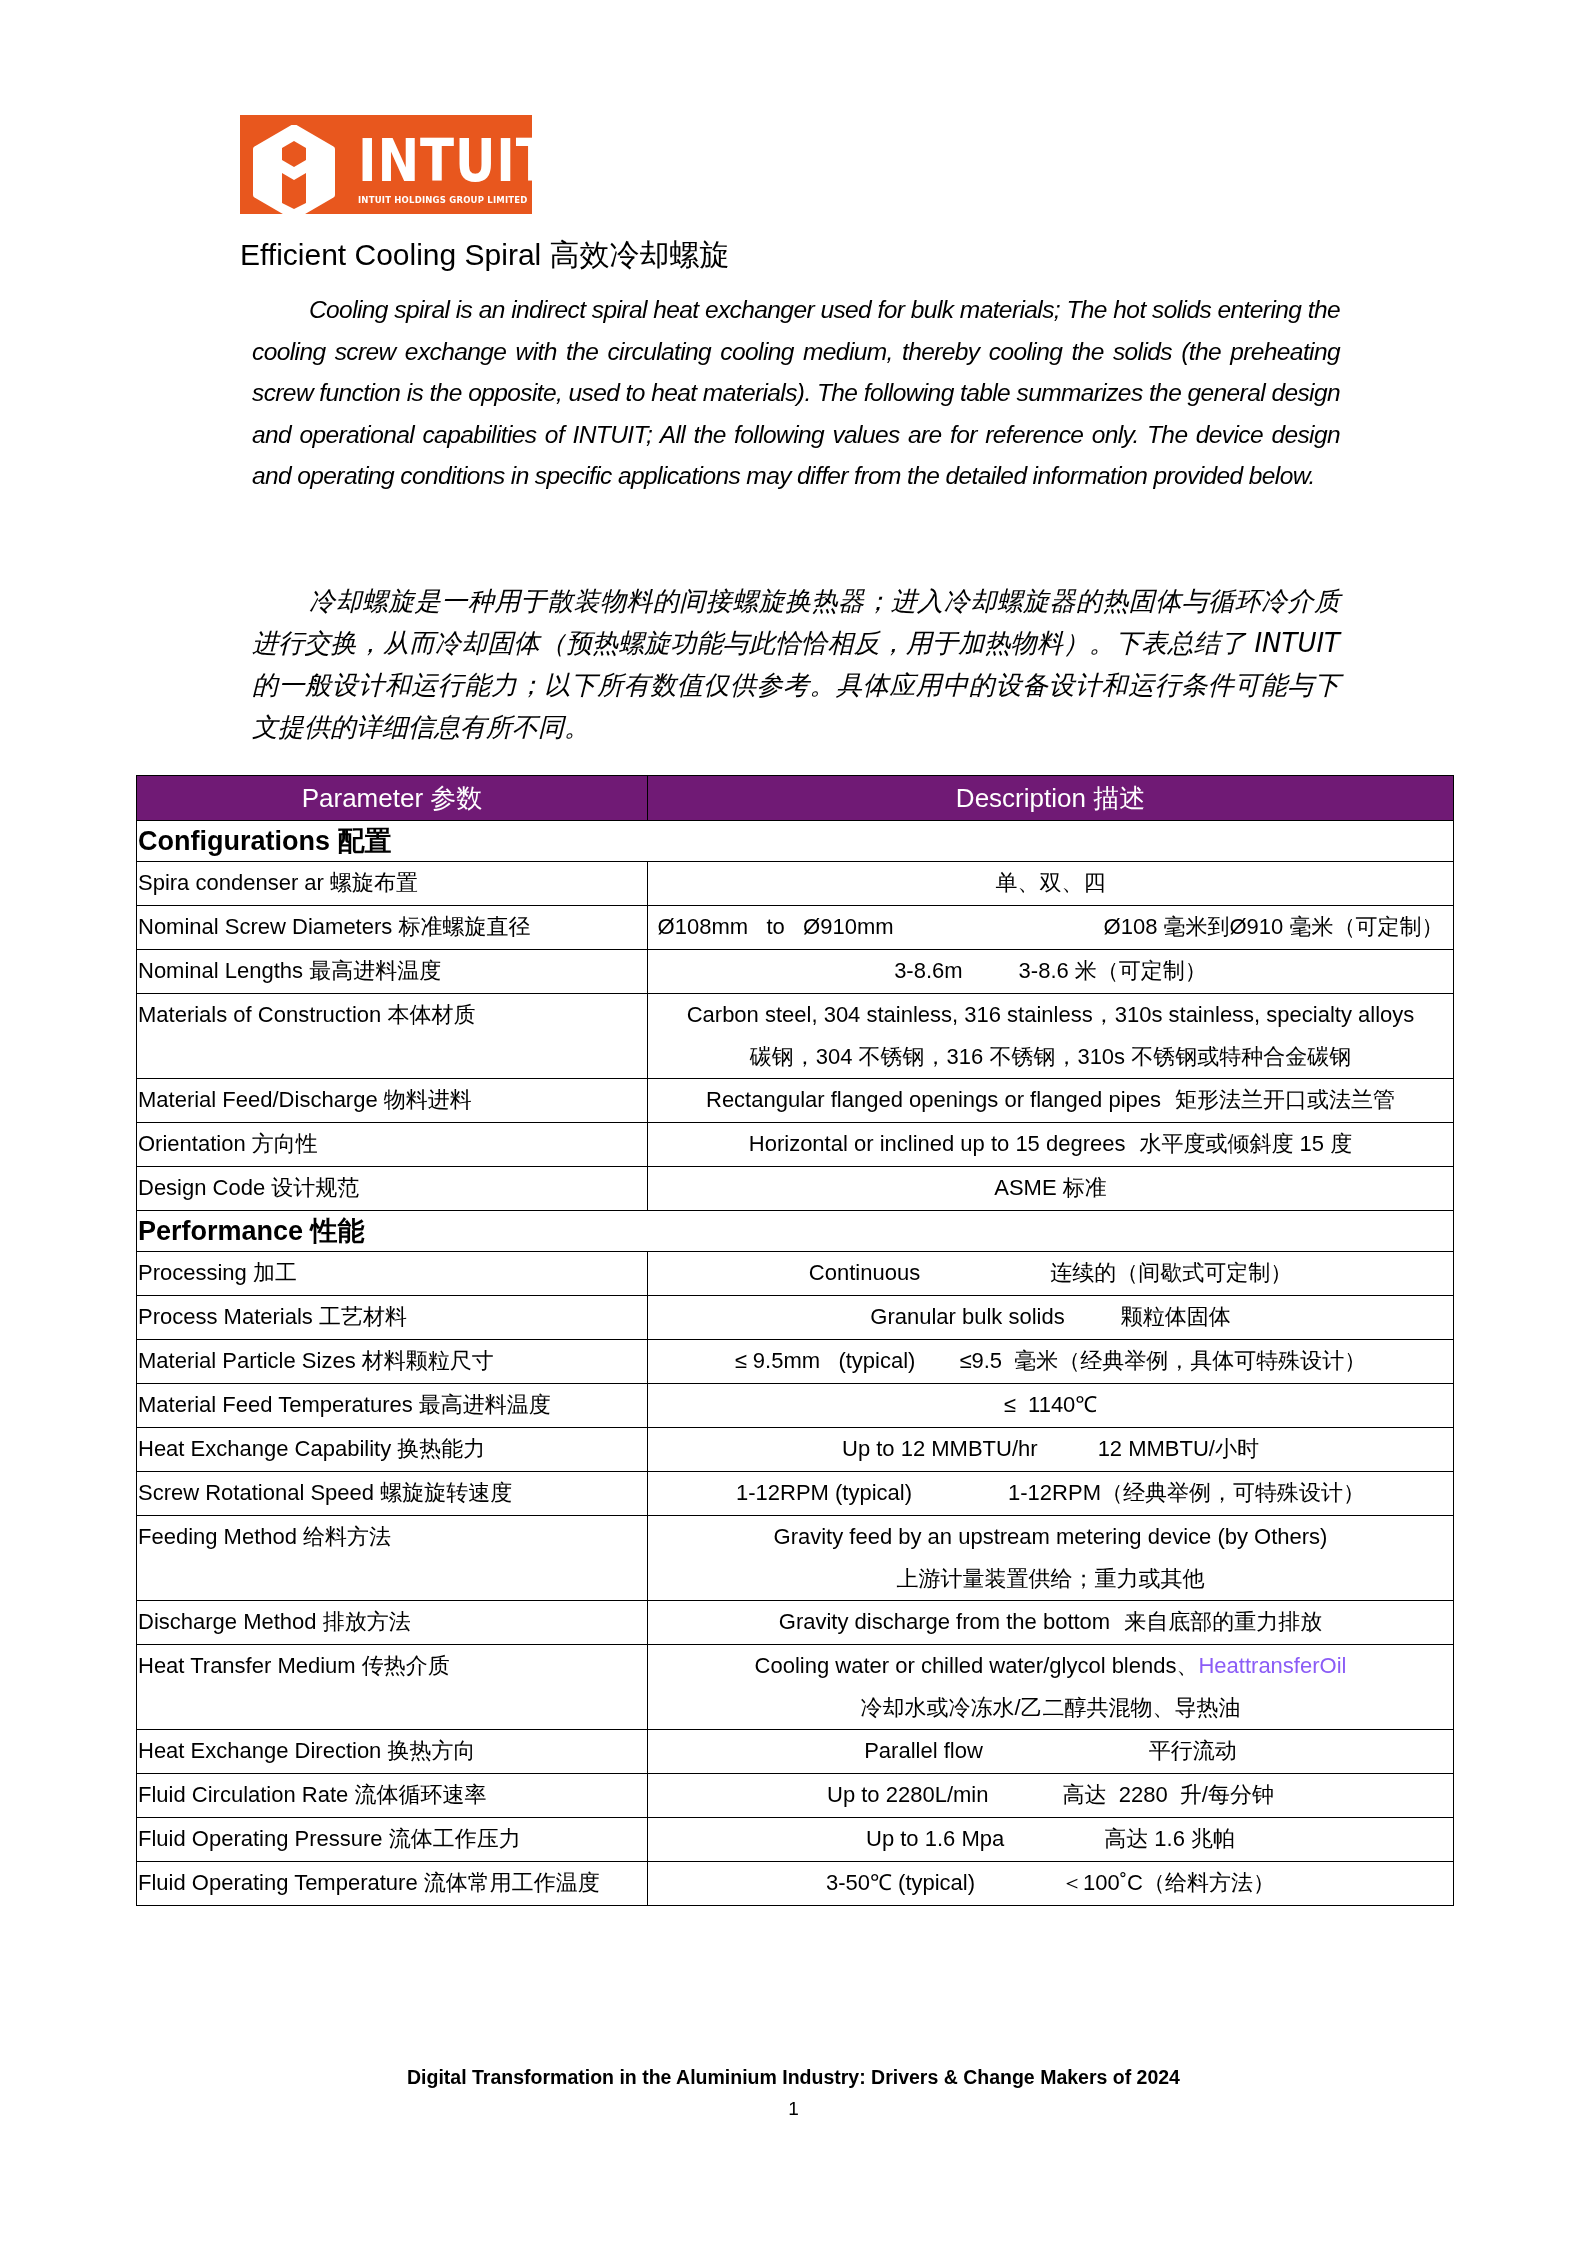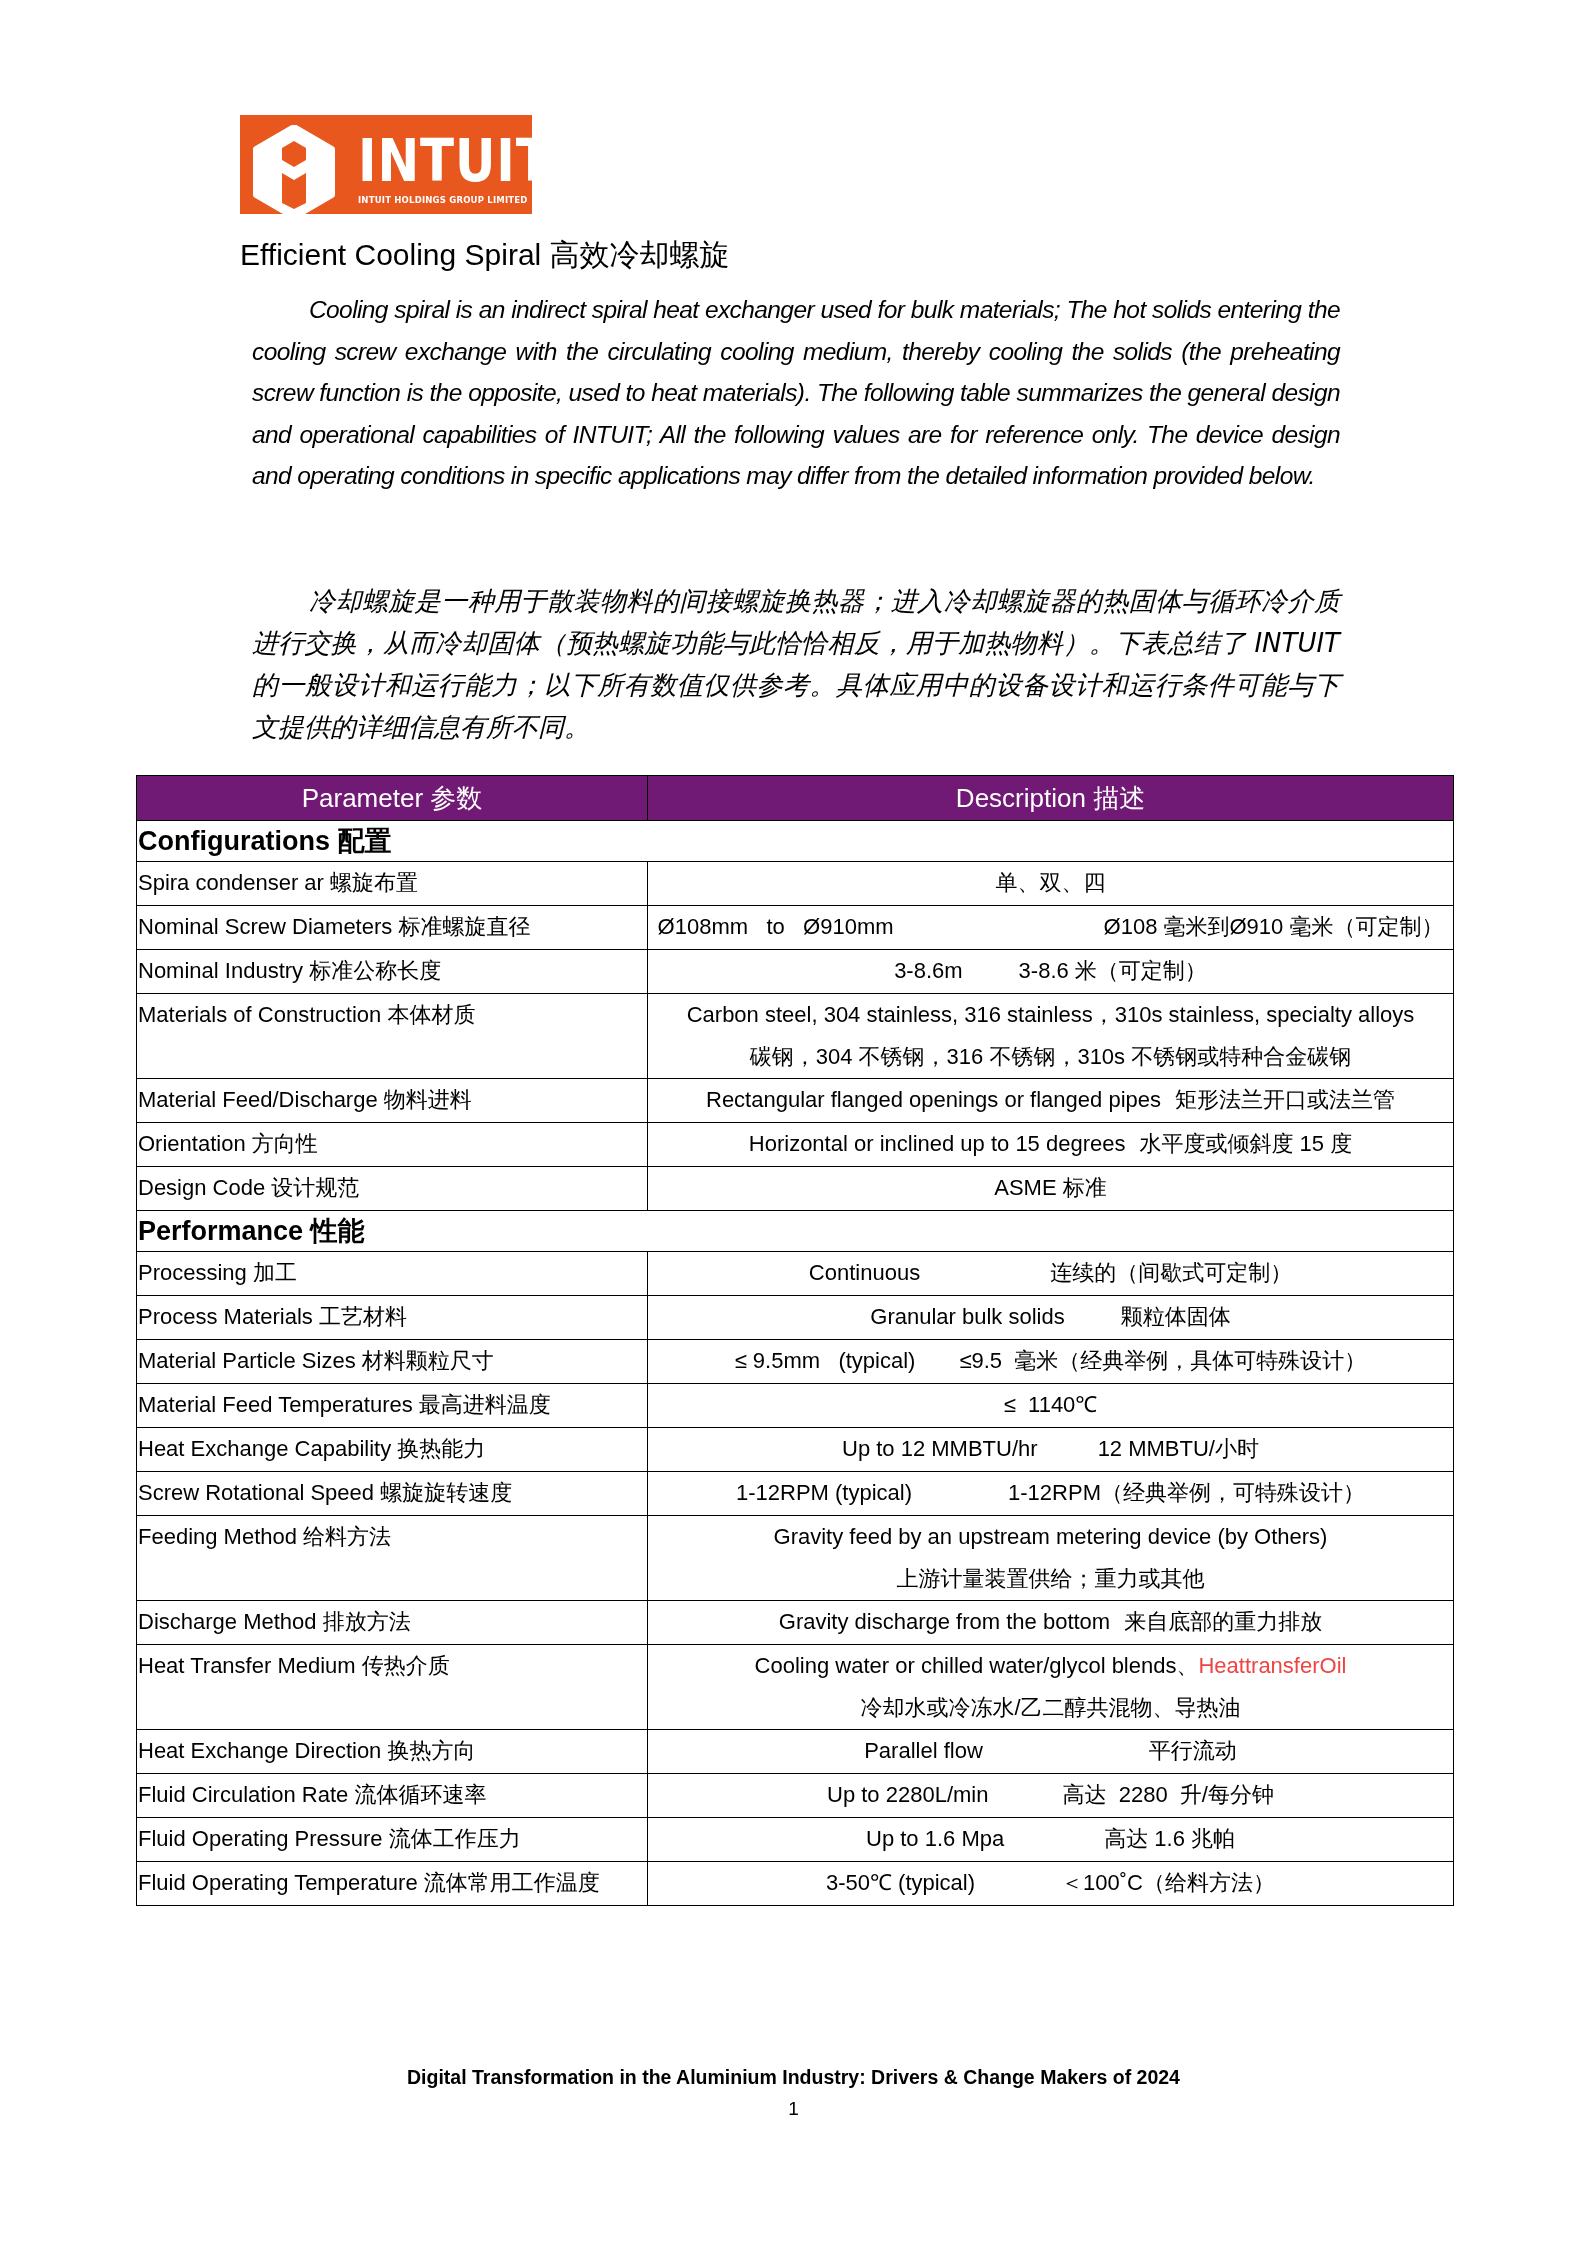--- a/index.html
+++ b/index.html
@@ -24,21 +24,21 @@
   table.spec td, table.spec th { border: 1.5px solid #000; padding: 0; }
   table.spec col.c1 { width: 511px; }
   table.spec col.c2 { width: 806px; }
   thead th { background: #701a75; color: #fff; font-weight: normal; font-size: 26px; height: 44px; text-align: center; }
   tr.section td { height: 40px; font-weight: bold; font-size: 27px; text-align: left; padding-left: 1px; }
   tr.row td { height: 43px; vertical-align: top; line-height: 42px; }
   tr.row td.p { text-align: left; padding-left: 1px; white-space: nowrap; }
   tr.row td.d { text-align: center; white-space: nowrap; }
   tr.row.two td { height: 83px; }
   .gap { display: inline-block; }
-  .gray { color: #ef4444; }
+  .gray { color: #8b5cf6; }
   .footer { position: absolute; left: 0; width: 1587px; top: 2066px; text-align: center; font-weight: bold; font-size: 19.5px; }
   .pagenum { position: absolute; left: 0; width: 1587px; top: 2098px; text-align: center; font-size: 19px; }
 </style>
 </head>
 <body>
 
 <div class="logo">
   <svg class="hex" viewBox="0 0 84 94">
     <polygon points="42,2 80,24 80,70 42,92 4,70 4,24" fill="#ffffff" stroke="#ffffff" stroke-linejoin="round" stroke-width="6"></polygon>
     <polygon points="42,16 54,23 54,35 42,42 30,35 30,23" fill="#E8571E"></polygon>
@@ -75,21 +75,21 @@
       </tr>
       <tr class="row">
         <td class="p">Spira condenser ar 螺旋布置</td>
         <td class="d"><span style="white-space: pre; margin-top: 32px;">单、双、四</span></td>
       </tr>
       <tr class="row">
         <td class="p">Nominal Screw Diameters 标准螺旋直径</td>
         <td class="d"><span style="white-space: pre;">Ø108mm   to   Ø910mm</span><span class="gap" style="width: 210px;"></span><span style="white-space: pre;">Ø108 毫米到Ø910 毫米（可定制）</span></td>
       </tr>
       <tr class="row">
-        <td class="p">Nominal Industry 标准公称长度</td>
+        <td class="p">Nominal Lengths 最高进料温度</td>
         <td class="d"><span style="white-space: pre;">3-8.6m</span><span class="gap" style="width: 56px;"></span><span style="white-space: pre;">3-8.6 米（可定制）</span></td>
       </tr>
       <tr class="row two">
         <td class="p">Materials of Construction 本体材质</td>
         <td class="d">
           <div><span>Carbon steel, 304 stainless, 316 stainless，310s stainless, specialty alloys</span></div>
           <div>碳钢，304 不锈钢，316 不锈钢，310s 不锈钢或特种合金碳钢</div>
         </td>
       </tr>
       <tr class="row">

